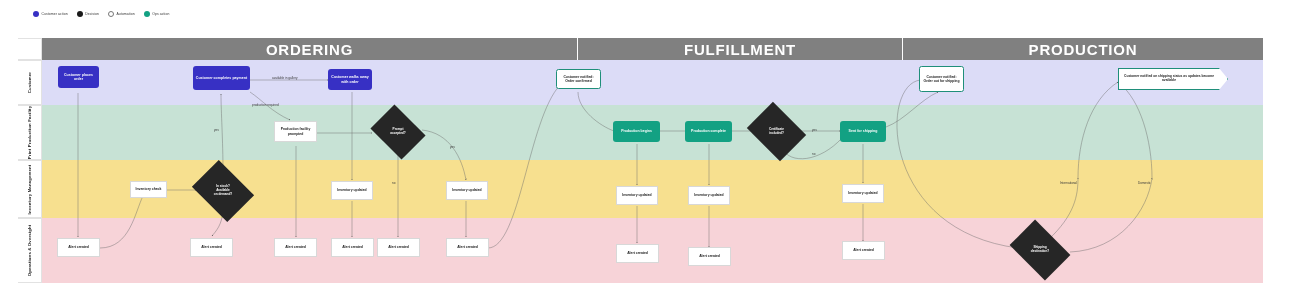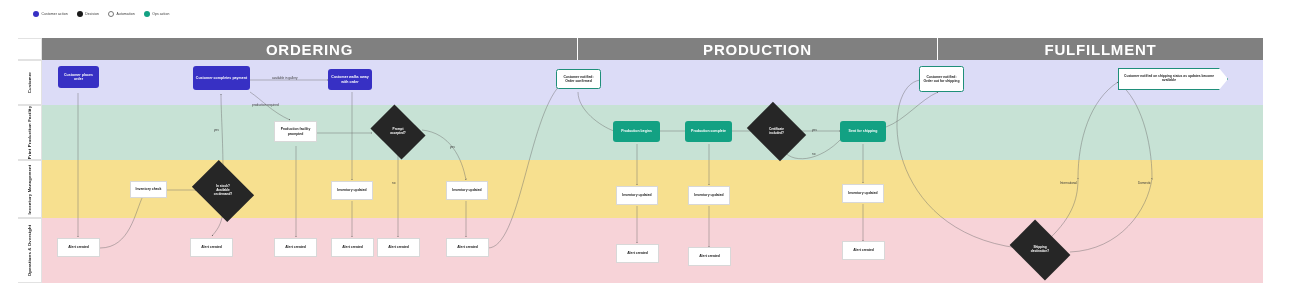--- a/index.html
+++ b/index.html
@@ -131,22 +131,22 @@
   <div class="lane-label" style="top:160px;height:58px;">
     <span>Inventory Management</span>
   </div>
   <div class="lane-label" style="top:218px;height:65px;">
     <span>Operations &amp; Oversight</span>
   </div>
   <div class="lane-label" style="top:38px;height:22px;border-right:1px solid #e2e2e2;"></div>
 
   <div id="phase-row">
     <div class="phase" style="width:536px">ORDERING</div>
+    <div class="phase" style="width:325px">FULFILLMENT</div>
     <div class="phase" style="width:360px">PRODUCTION</div>
-    <div class="phase" style="width:325px">FULFILLMENT</div>
   </div>
 
   <svg id="edges" viewBox="0 0 1292 301">
     <defs>
       <marker id="ah" markerWidth="4" markerHeight="4" refX="3.2" refY="2" orient="auto">
         <path d="M0,0.4 L3.4,2 L0,3.6 z" class="arrowhead"></path>
       </marker>
     </defs>
 
     <path d="M78,93 L78,237" marker-end="url(#ah)"></path>

